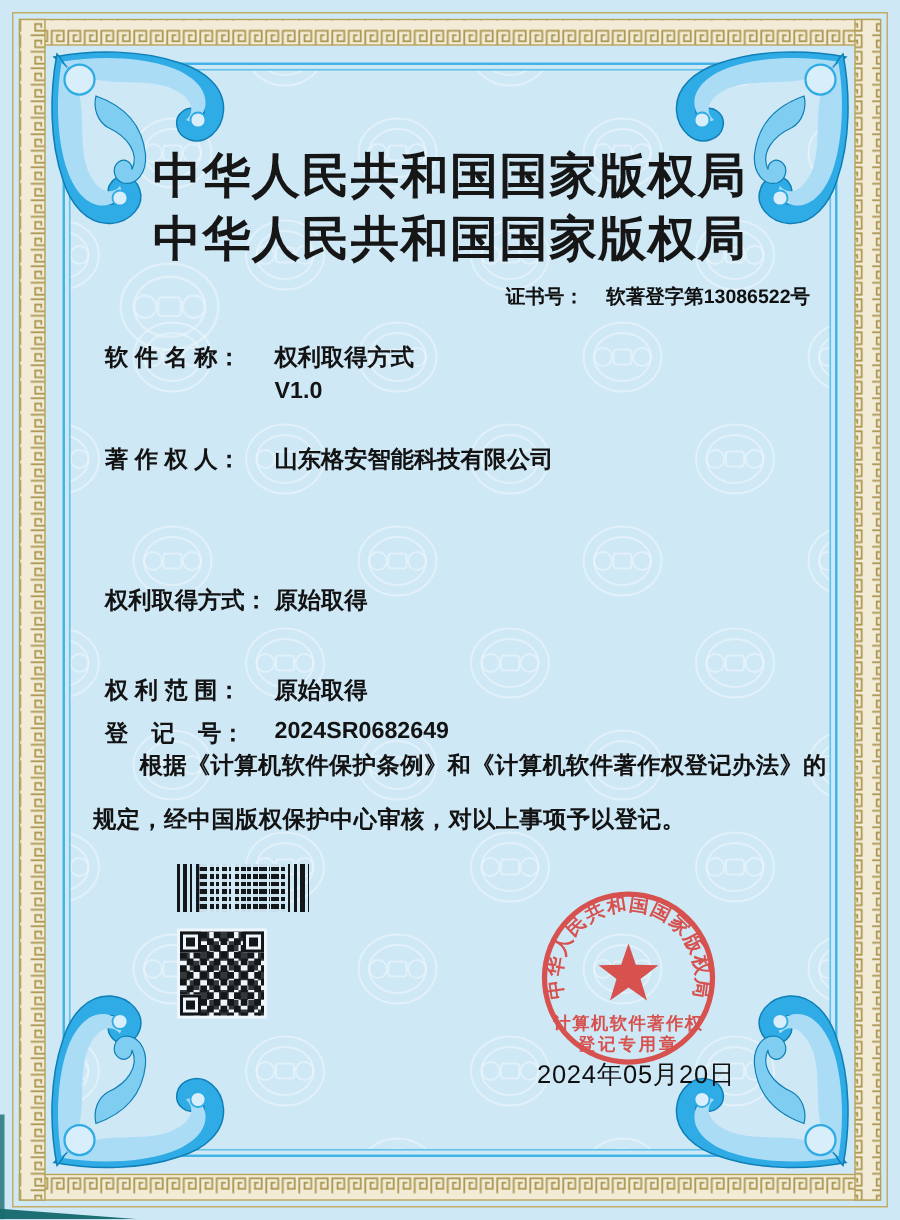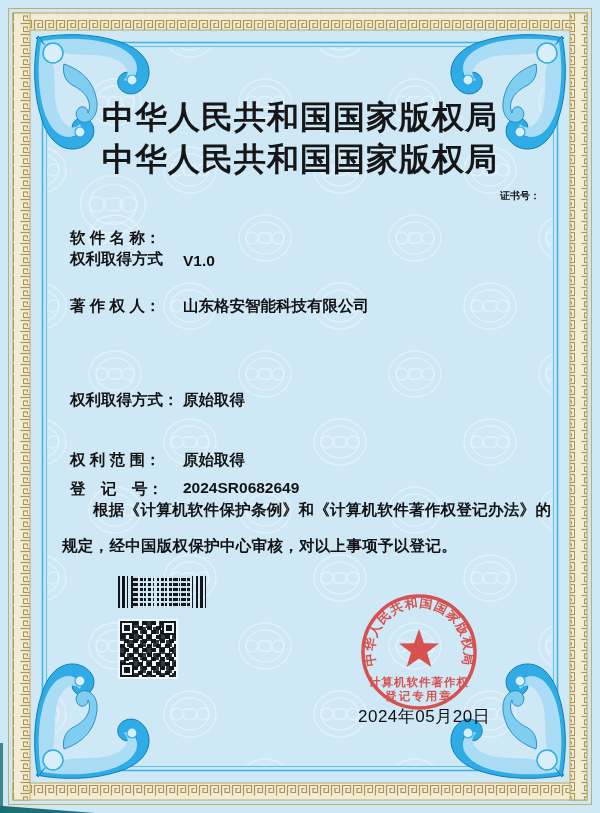--- a/index.html
+++ b/index.html
@@ -12,27 +12,27 @@
   .frame-svg{position:absolute;left:0;top:0;width:600px;height:813px;}
   .txt{position:absolute;white-space:pre;}
   .title{
     left:0;width:600px;text-align:center;font-weight:900;
     font-size:32px;letter-spacing:1px;color:#161616;
     font-family:"Liberation Serif","DejaVu Serif",serif;
   }
   .title1{top:96px;}
   .title2{top:138px;}
   .certno{
-    top:189px;right:60px;font-size:10px;font-weight:bold;color:#101010;
+    top:189px;right:60px;font-size:13px;font-weight:bold;color:#101010;
     display:flex;gap:15px;
   }
   .row{position:absolute;left:70px;display:flex;font-size:15.5px;font-weight:bold;color:#131313;}
   .row .lbl{width:113px;white-space:pre;}
   .row .val{white-space:pre;}
-  .r-name{top:228px;flex-direction:column;}
+  .r-name{top:228px;}
   .r-version{top:252px;}
   .r-owner{top:296px;}
   .r-acq{top:390px;}
   .r-scope{top:450px;align-items:center;}
   .r-reg{top:463px;margin-top:16px;}
   .stmt{
     position:absolute;left:62px;width:482px;font-size:15.5px;font-weight:bold;
     color:#131313;letter-spacing:0.3px;
   }
   .stmt1{top:500px;text-indent:2em;}
@@ -154,20 +154,21 @@
       <text x="419" y="686" text-anchor="middle" font-size="11.5" font-weight="bold" fill="#d8413c" letter-spacing="1" font-family="Liberation Sans, DejaVu Sans, sans-serif">计算机软件著作权</text>
       <text x="419" y="700" text-anchor="middle" font-size="11.5" font-weight="bold" fill="#d8413c" letter-spacing="2" font-family="Liberation Sans, DejaVu Sans, sans-serif">登记专用章</text>
     </g>
   </svg>
 
   <div class="txt title title1">中华人民共和国国家版权局</div>
   <div class="txt title title2">中华人民共和国国家版权局</div>
 
   <div class="txt certno">
     <span>证书号：</span>
+    <span>软著登字第13086522号</span>
   </div>
 
   <div class="row r-name">
     <span class="lbl">软 件 名 称：</span>
     <span class="val">权利取得方式</span>
   </div>
   <div class="row r-version">
     <span class="lbl"></span>
     <span class="val">V1.0</span>
   </div>

